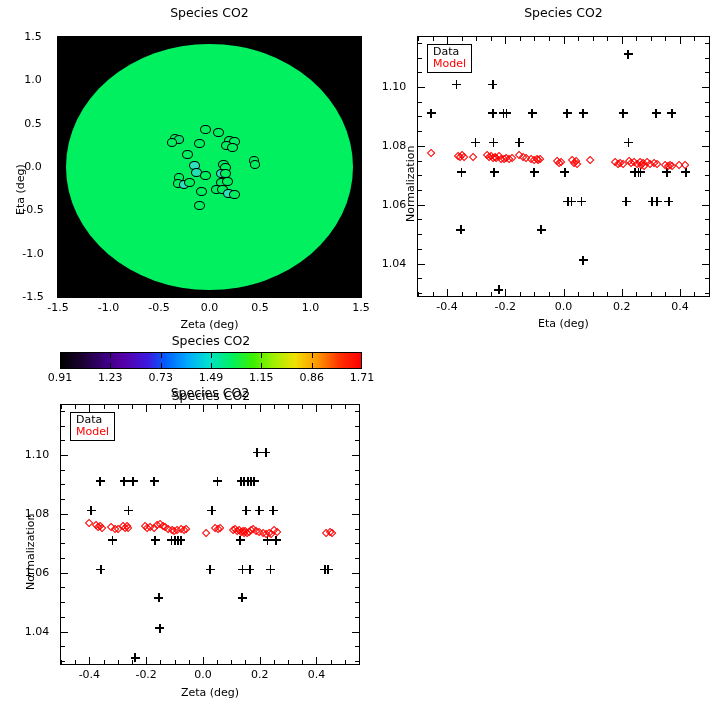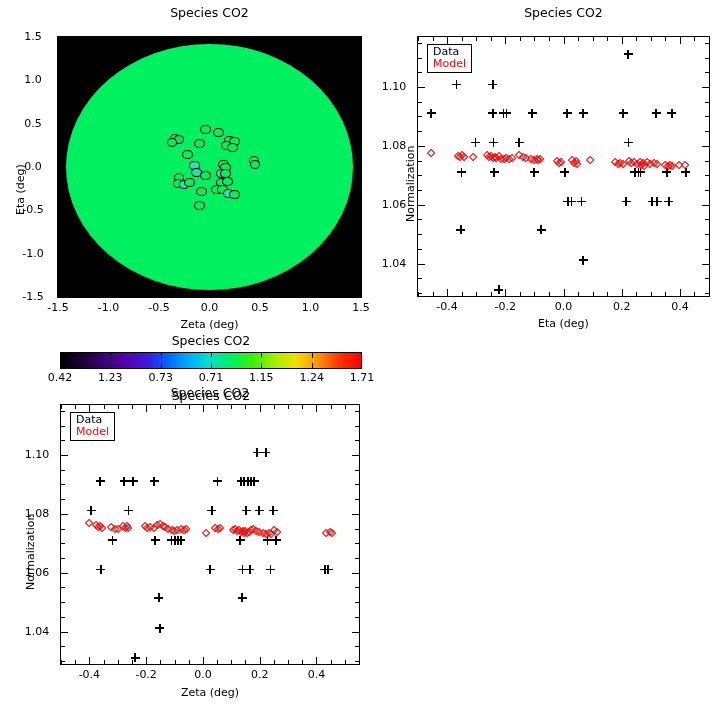--- a/index.html
+++ b/index.html
@@ -485,34 +485,34 @@
       <div class="tk" style="left:705px;top:57.60227272727763px;width:4px;height:1px;"></div>
       <div class="tk" style="left:418px;top:42.88636363636886px;width:4px;height:1px;"></div>
       <div class="tk" style="left:705px;top:42.88636363636886px;width:4px;height:1px;"></div>
     </div>
 </div>
 
 <div class="panel">
   <div class="ttl" style="left:60px;top:333px;width:302px;">Species CO2</div>
   <div class="cbar" id="cbar" style="left: 60px; top: 352px; width: 302px; height: 17px; background: linear-gradient(to right, rgb(0, 0, 0) 0%, rgb(26, 0, 48) 7%, rgb(60, 0, 128) 15%, rgb(85, 0, 168) 21%, rgb(60, 26, 224) 29%, rgb(0, 96, 255) 35%, rgb(0, 168, 255) 42%, rgb(0, 224, 208) 49%, rgb(0, 240, 96) 57%, rgb(60, 240, 0) 64%, rgb(160, 240, 0) 71%, rgb(240, 224, 0) 78%, rgb(255, 144, 0) 86%, rgb(255, 48, 0) 93%, rgb(255, 0, 0) 100%);"></div>
   <div id="cbar-ticks">
-      <div class="tick-txt" style="left:36px;top:371px;width:48px;text-align:center;">0.42</div>
+      <div class="tick-txt" style="left:36px;top:371px;width:48px;text-align:center;">0.91</div>
       <div class="tick-txt" style="left:86.33333333333333px;top:371px;width:48px;text-align:center;">1.23</div>
       <div class="tk" style="left:110.33333333333333px;top:353px;width:1px;height:5px;"></div>
       <div class="tk" style="left:110.33333333333333px;top:363px;width:1px;height:5px;"></div>
       <div class="tick-txt" style="left:136.66666666666666px;top:371px;width:48px;text-align:center;">0.73</div>
       <div class="tk" style="left:160.66666666666666px;top:353px;width:1px;height:5px;"></div>
       <div class="tk" style="left:160.66666666666666px;top:363px;width:1px;height:5px;"></div>
-      <div class="tick-txt" style="left:187px;top:371px;width:48px;text-align:center;">0.71</div>
+      <div class="tick-txt" style="left:187px;top:371px;width:48px;text-align:center;">1.49</div>
       <div class="tk" style="left:211px;top:353px;width:1px;height:5px;"></div>
       <div class="tk" style="left:211px;top:363px;width:1px;height:5px;"></div>
       <div class="tick-txt" style="left:237.33333333333331px;top:371px;width:48px;text-align:center;">1.15</div>
       <div class="tk" style="left:261.3333333333333px;top:353px;width:1px;height:5px;"></div>
       <div class="tk" style="left:261.3333333333333px;top:363px;width:1px;height:5px;"></div>
-      <div class="tick-txt" style="left:287.6666666666667px;top:371px;width:48px;text-align:center;">1.24</div>
+      <div class="tick-txt" style="left:287.6666666666667px;top:371px;width:48px;text-align:center;">0.86</div>
       <div class="tk" style="left:311.6666666666667px;top:353px;width:1px;height:5px;"></div>
       <div class="tk" style="left:311.6666666666667px;top:363px;width:1px;height:5px;"></div>
       <div class="tick-txt" style="left:338px;top:371px;width:48px;text-align:center;">1.71</div>
     </div>
   <div class="ttl" style="left:60px;top:388px;width:302px;">Species CO2</div>
 </div>
 
 <div class="panel">
   <div class="ttl" style="left:60px;top:385px;width:300px;">Species CO2</div>
   <div class="frame" id="zetaframe" style="left:60px;top:404px;width:300px;height:261px;">

